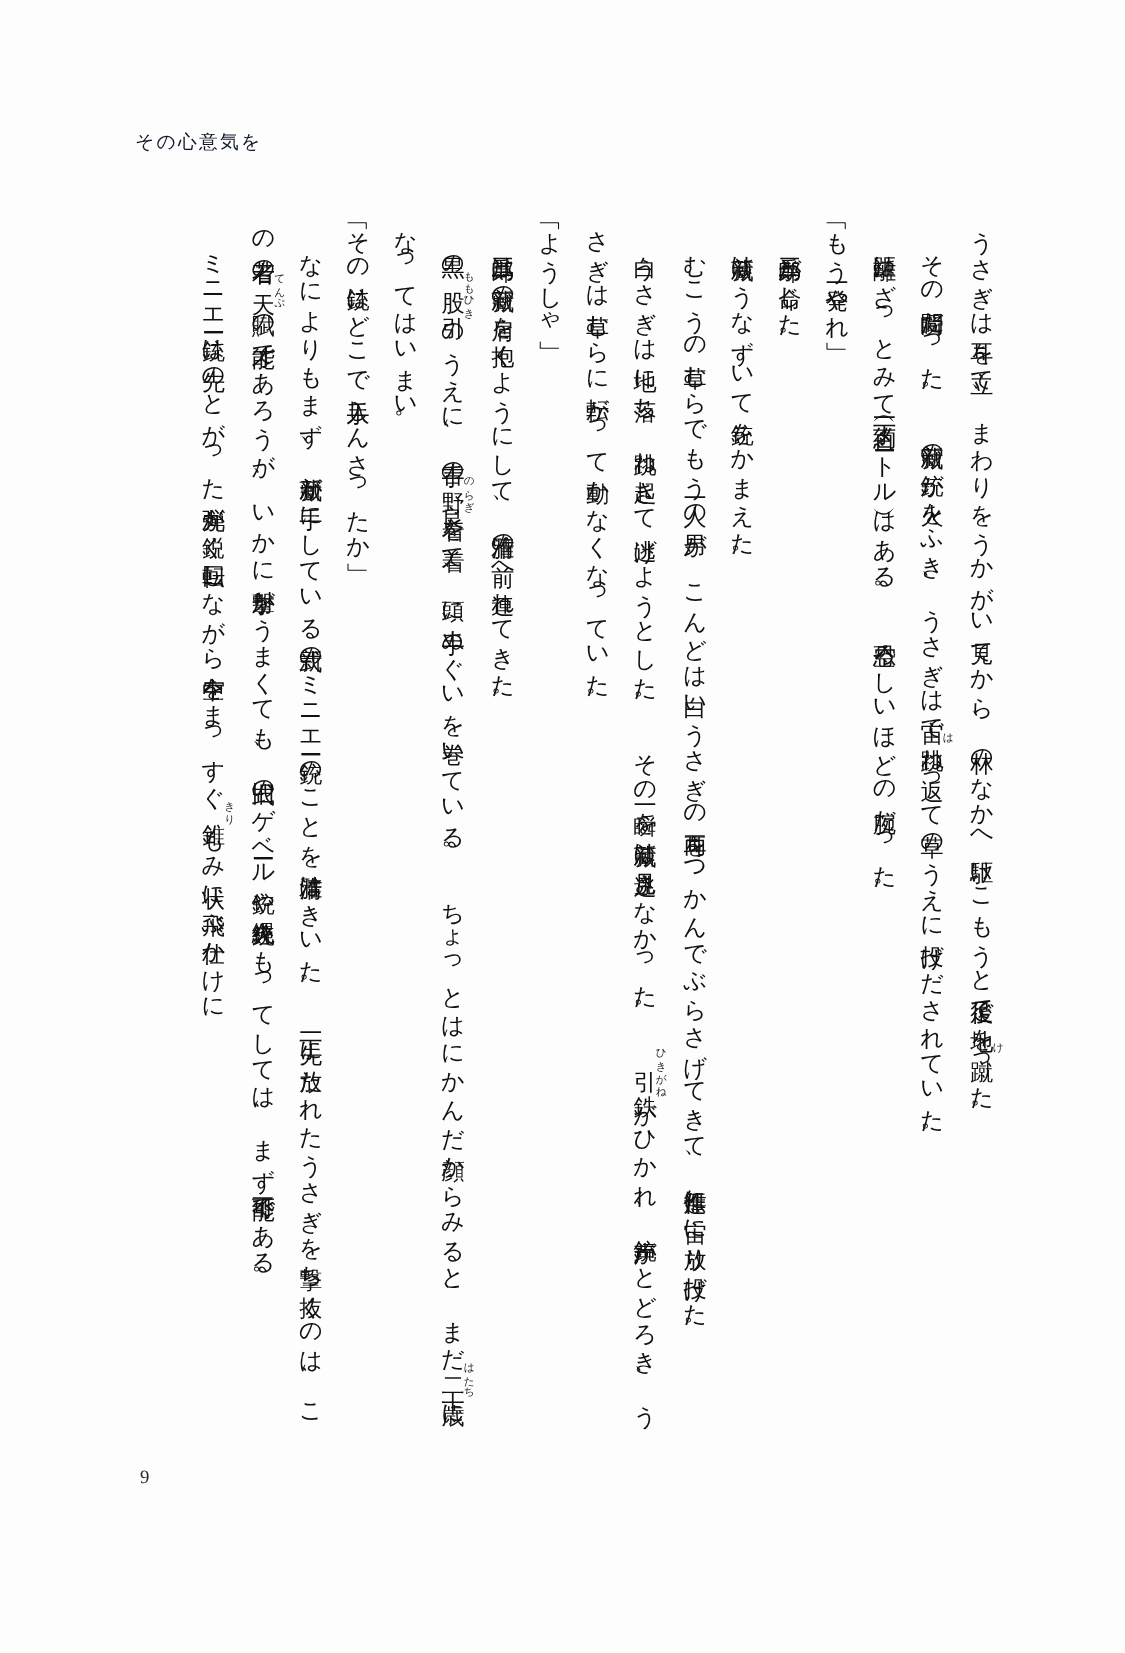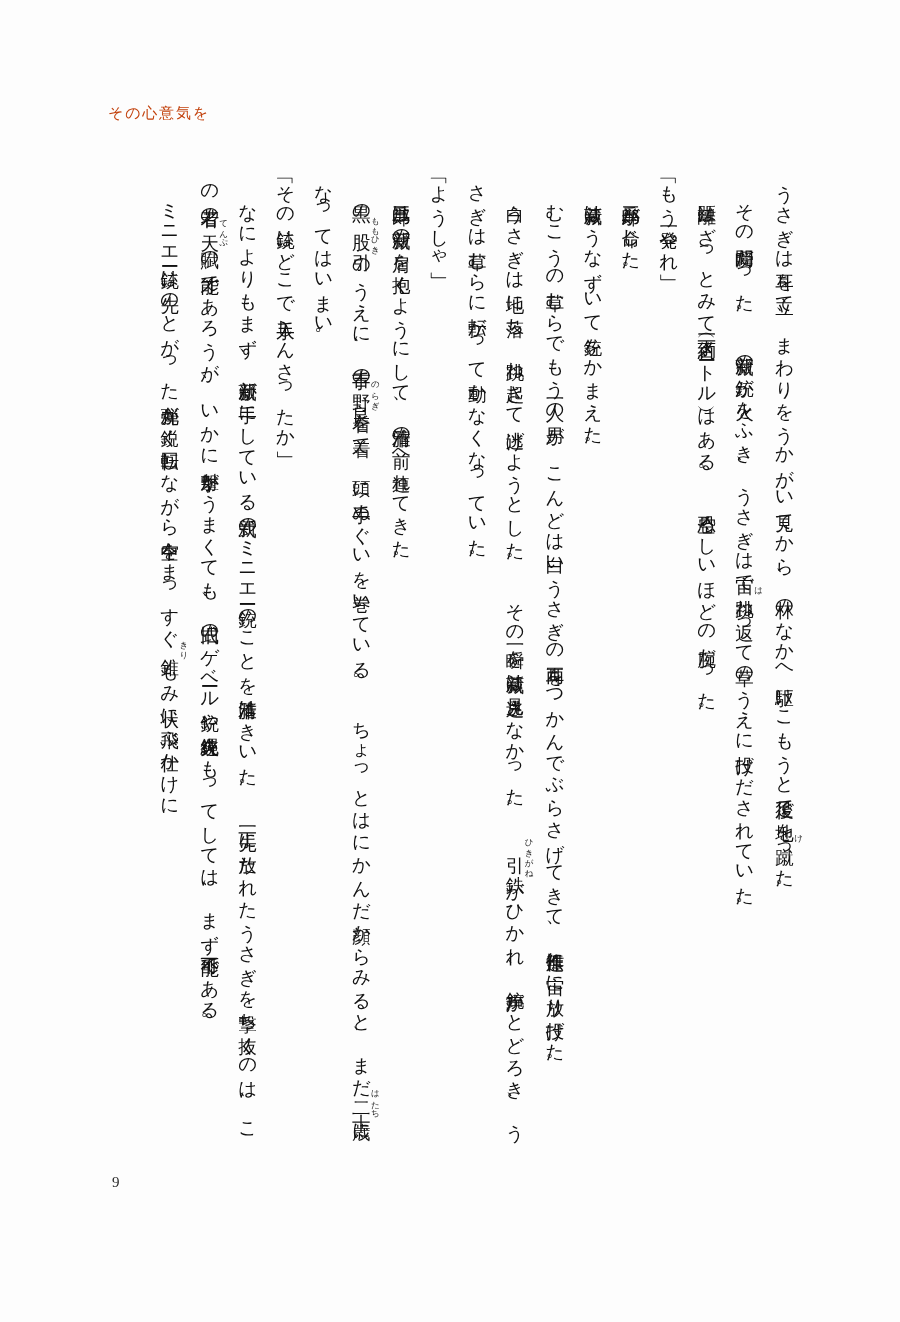--- a/index.html
+++ b/index.html
@@ -20,21 +20,21 @@
     inset: 0;
     background: #fdfdfd;
   }
   
   .running-head {
     position: absolute;
     top: 104px;
     left: 108px;
     font-size: 15px;
     letter-spacing: 0.12em;
-    color: #c2410c;
+    color: #0f172a;
     white-space: nowrap;
   }
   
   .folio {
     position: absolute;
     left: 112px;
     top: 1174px;
     font-size: 15px;
     color: #2a2a2a;
   }

